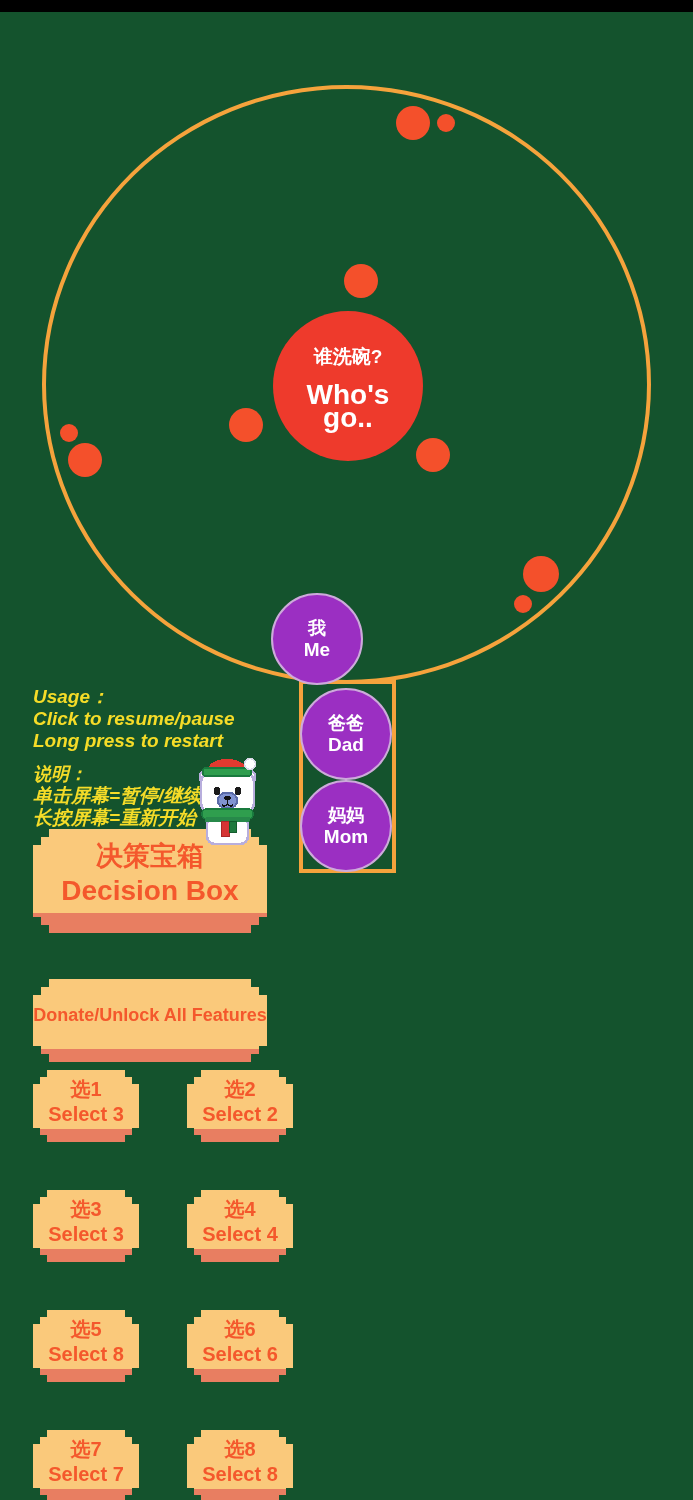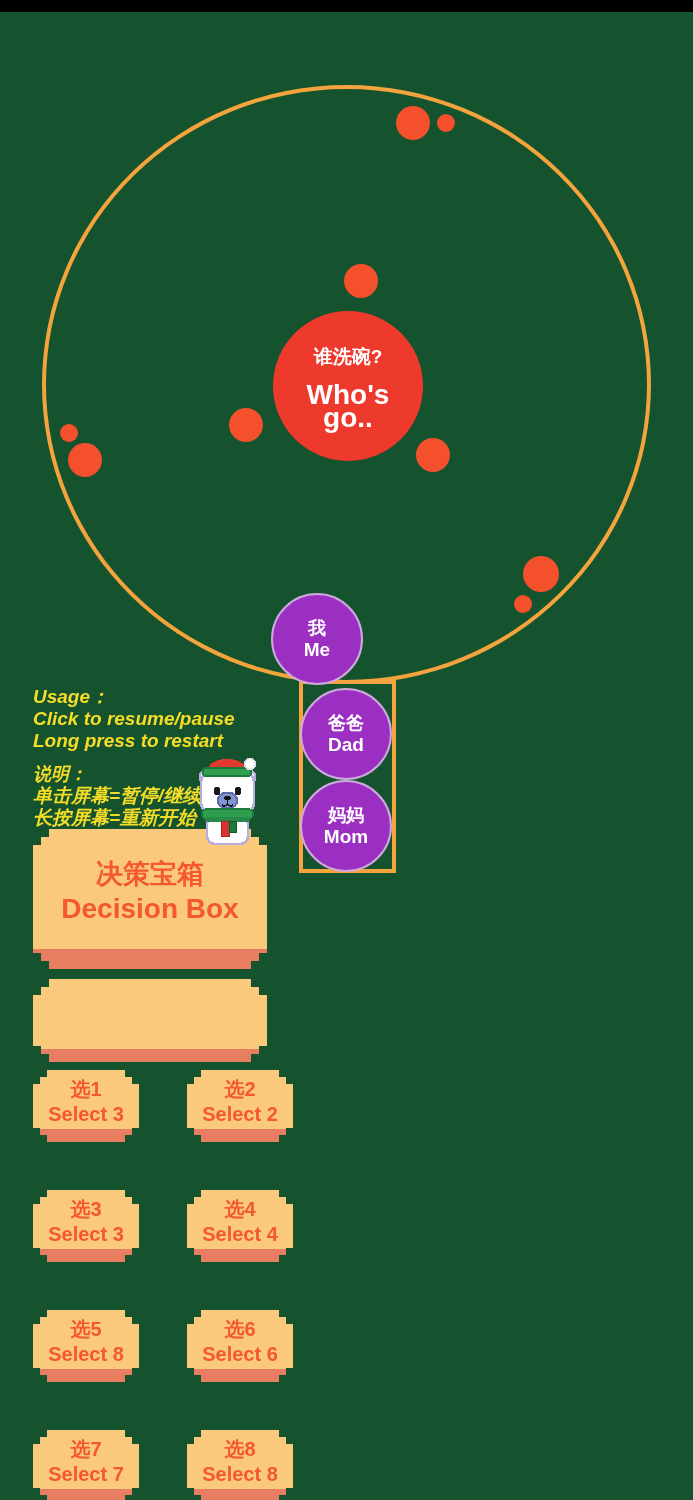--- a/index.html
+++ b/index.html
@@ -59,21 +59,21 @@
       calc(var(--s)*2) calc(100% - var(--s)),var(--s) calc(100% - var(--s)),
       var(--s) calc(100% - var(--s)*2),0 calc(100% - var(--s)*2),
       0 calc(var(--s)*2),var(--s) calc(var(--s)*2),
       var(--s) var(--s),calc(var(--s)*2) var(--s));
   }
   .pixel-btn::after{
     content:"";position:absolute;left:0;right:0;bottom:0;height:var(--sh);
     background:#E87E61;z-index:1;
   }
   .pixel-btn .btn-inner{position:relative;z-index:2;padding-bottom:calc(var(--sh)*0.7);}
-  .decision-btn{left:33px;top:817px;width:234px;height:140px;--sh:20px;z-index:1;}
+  .decision-btn{left:33px;top:817px;width:234px;height:104px;--sh:20px;z-index:1;}
   .decision-btn .zh{font-size:27px;line-height:34px;}
   .decision-btn .en{font-size:28px;line-height:36px;}
   .donate-btn{left:33px;top:967px;width:234px;height:83px;--sh:13px;}
   .donate-btn .zh{font-size:16px;line-height:21px;}
   .donate-btn .en{font-size:18px;line-height:23px;}
   .select-grid{
     left:33px;top:1058px;width:234px;display:grid;
     grid-template-columns:106px 106px;column-gap:22px;row-gap:13px;gap:48px;
   }
   .select-btn{position:relative;width:106px;height:72px;--s:7px;--sh:13px;
@@ -181,20 +181,21 @@
 
   <div class="pixel-btn decision-btn">
     <div class="btn-inner">
       <div class="zh">决策宝箱</div>
       <div class="en">Decision Box</div>
     </div>
   </div>
 
   <div class="pixel-btn donate-btn">
     <div class="btn-inner">
+      <div class="en">Donate/Unlock All Features</div>
     </div>
   </div>
 
   <div class="abs select-grid">
     <div class="select-btn">
       <div class="btn-inner">
         <div class="zh">选1</div>
         <div class="en">Select 3</div>
       </div>
     </div>

